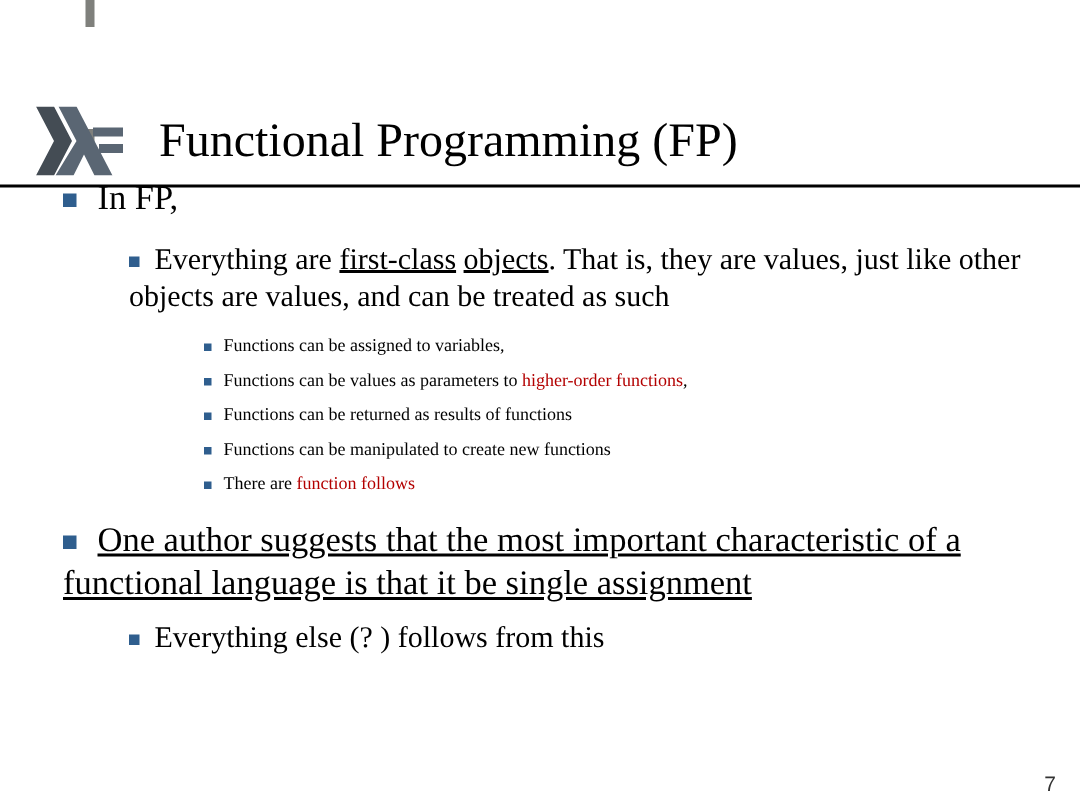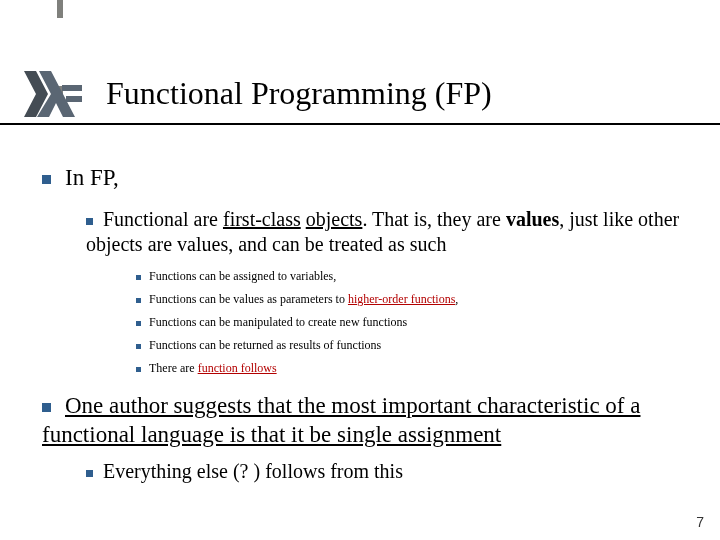--- a/index.html
+++ b/index.html
@@ -4,31 +4,31 @@
 <style>
   * { box-sizing: border-box; margin: 0; padding: 0; }
   html, body { width: 720px; height: 540px; background: #fff; font-family: "Times New Roman", Times, serif; color: #000; overflow: hidden; }
   .slide { position: relative; width: 720px; height: 540px; }
   .title-row { position: absolute; top: 32px; left: 0; width: 100%; height: 54px; margin-top: 39px; }
   .logo { position: absolute; left: 24px; top: 0; width: 58px; height: 46px; }
   .title-text { position: absolute; left: 106px; top: 4px; font-size: 32px; }
   .title-underline { position: absolute; left: 0; top: 52px; width: 720px; height: 2px; background: #000; }
   .tick-top { position: absolute; left: 57px; top: 0; width: 6px; height: 18px; background: #7f807c; }
   .tick-bottom { position: absolute; left: 57px; top: 86px; width: 6px; height: 18px; background: #7f807c; }
-  .body { position: absolute; left: 42px; top: 118px; width: 640px; font-size: 23px; line-height: 1.25; margin-top: 46px; }
+  .body { position: absolute; left: 42px; top: 118px; width: 640px; font-size: 23px; line-height: 1.25; }
   .bullet-sq { display: inline-block; width: 9px; height: 9px; background: #2f5e8e; margin-right: 14px; vertical-align: middle; }
   .bullet-sq.sm { width: 7px; height: 7px; margin-right: 10px; }
   .bullet-sq.xs { width: 5px; height: 5px; margin-right: 8px; }
   .lvl1 { margin-bottom: 14px; }
   .lvl2 { margin-left: 44px; margin-top: 10px; margin-bottom: 12px; font-size: 20px; }
   .lvl2 .text { display: inline; }
   .lvl3 { margin-left: 94px; font-size: 12px; margin-top: 8px; margin-bottom: 5px; }
   .underword { text-decoration: underline; text-align: right; }
-  .red { color: #b30000; text-decoration: underline; }
-  .bold { font-weight: bold; }
+  .red { color: #b30000; }
+  .bold { font-weight: normal; }
   .page-num { position: absolute; right: 16px; bottom: 10px; font-size: 14px; font-family: Arial, sans-serif; color: #333; }
 </style>
 </head>
 <body>
 
 <div class="slide">
 
   <div class="tick-top"></div>
   <div class="tick-bottom"></div>
 
@@ -43,34 +43,34 @@
     <div class="title-underline"></div>
   </div>
 
   <div class="body">
 
     <div class="lvl1">
       <span class="bullet-sq"></span><span>In FP,</span>
     </div>
 
     <div class="lvl2">
-      <span class="bullet-sq sm"></span><span class="text"><span>Functional are </span><span class="underword">first-class</span><span> </span><span class="underword">objects</span><span>. That is, they are </span><span class="bold">values</span><span>, just like other objects are values, and can be treated as such</span></span>
+      <span class="bullet-sq sm"></span><span class="text"><span>Everything are </span><span class="underword">first-class</span><span> </span><span class="underword">objects</span><span>. That is, they are </span><span class="bold">values</span><span>, just like other objects are values, and can be treated as such</span></span>
     </div>
 
     <div class="lvl3">
       <span class="bullet-sq xs"></span><span>Functions can be assigned to variables,</span>
     </div>
     <div class="lvl3">
       <span class="bullet-sq xs"></span><span><span>Functions can be values as parameters to </span><span class="red">higher-order functions</span><span>,</span></span>
     </div>
     <div class="lvl3">
-      <span class="bullet-sq xs"></span><span>Functions can be manipulated to create new functions</span>
+      <span class="bullet-sq xs"></span><span>Functions can be returned as results of functions</span>
     </div>
     <div class="lvl3">
-      <span class="bullet-sq xs"></span><span>Functions can be returned as results of functions</span>
+      <span class="bullet-sq xs"></span><span>Functions can be manipulated to create new functions</span>
     </div>
     <div class="lvl3" style="margin-bottom:16px;">
       <span class="bullet-sq xs"></span><span><span>There are </span><span class="red">function follows</span></span>
     </div>
 
     <div class="lvl1" style="margin-bottom:10px;text-decoration:underline;">
       <span class="bullet-sq"></span><span>One author suggests that the most important characteristic of a functional language is that it be single assignment</span>
     </div>
 
     <div class="lvl2">

